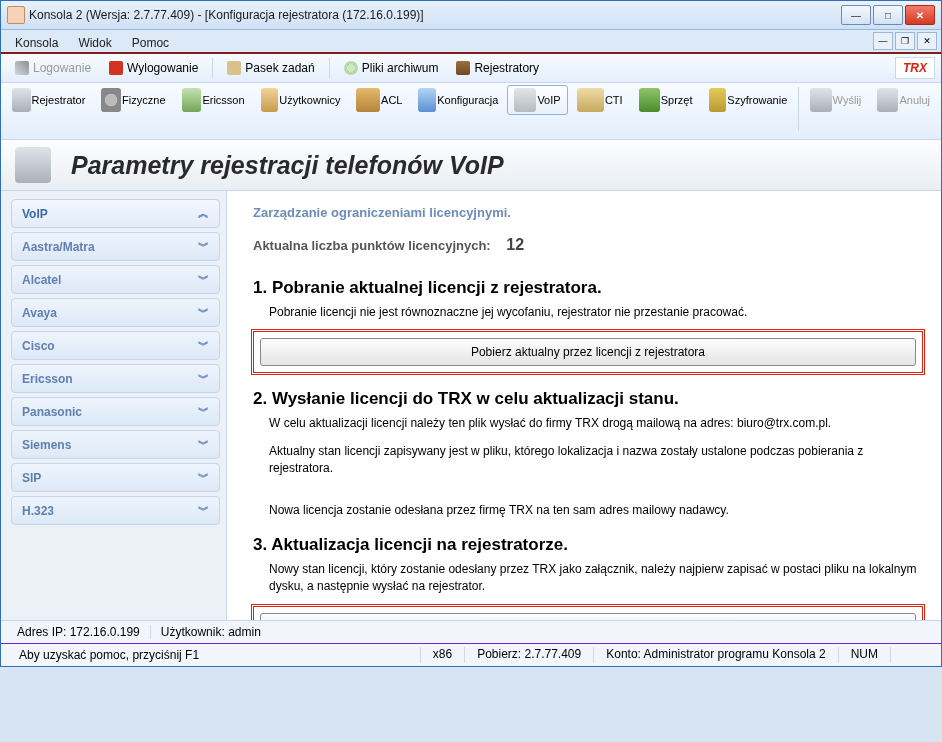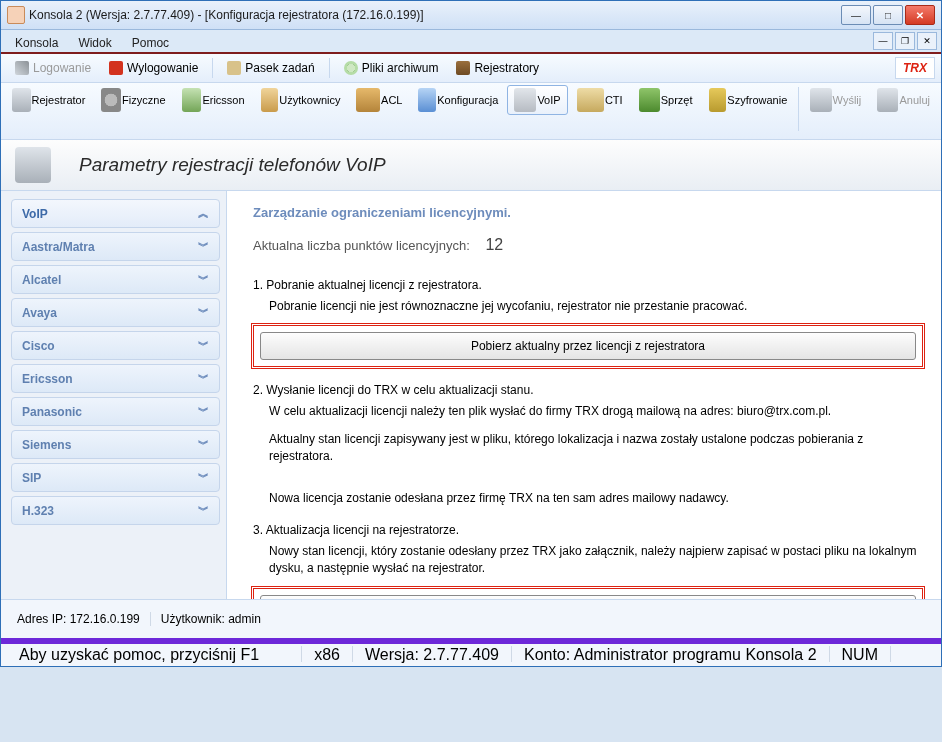--- a/index.html
+++ b/index.html
@@ -44,43 +44,43 @@
   .bi6{background:linear-gradient(#b6d4f5,#5a8fd4)}
   .bi7{background:linear-gradient(#e2e6eb,#b6bbc2)}
   .bi8{background:linear-gradient(#eedca6,#c6a95e)}
   .bi9{background:linear-gradient(#8fc56a,#4c8a2e)}
   .bi10{background:linear-gradient(#e6c95b,#b89a2e)}
   .bi11{background:linear-gradient(#dfe4ea,#a9b0b8);border-radius:50%}
   .bi12{background:linear-gradient(#dfe4ea,#a9b0b8);border-radius:50%}
   
   .pagehdr{height:50px;background:linear-gradient(#fdfdfd,#e9eef4);border-bottom:1px solid #c7d8ee;display:flex;align-items:center;padding:0 14px;gap:16px}
   .pagehdr .hicon{width:36px;height:36px;background:linear-gradient(#dfe4ea,#a9b0b8);border-radius:4px}
-  .pagehdr h1{margin:12px;font-size:19px;font-weight:normal;font-style:italic;color:#2a2a2a}
+  .pagehdr h1{margin:4px;font-size:25px;font-weight:bold;font-style:italic;color:#2a2a2a}
   
   .body{flex:1;display:flex;min-height:0}
   .sidebar{width:226px;background:#ecf1f8;border-right:1px solid #c7d8ee;padding:8px 6px 8px 10px;box-sizing:border-box;overflow:auto}
   .grp{border:1px solid #c5d5eb;border-radius:4px;background:linear-gradient(#eef4fc,#dde9f7);color:#5f80b0;font-weight:bold;padding:6px 10px;margin-bottom:4px;display:flex;align-items:center}
   .grp.open{background:linear-gradient(#f3f7fd,#e3ecf9);color:#3d6aa8}
   .grp .chev{margin-left:auto;font-size:11px;color:#6d8cbc}
   .sub{padding:4px 0 8px 20px}
   .sitem{padding:5px 4px;color:#222}
   .sitem.sel{border:1px solid #d21;outline:1px solid #c00;outline-offset:-1px;padding:4px 3px}
   .content{flex:1;padding:14px 18px 10px 26px;overflow:auto}
   .subtitle{color:#6d8cbc;font-weight:bold;margin-bottom:16px;font-size:13px}
-  .lic{color:#555;font-weight:normal;margin-bottom:24px;font-size:13px}
+  .lic{color:#555;font-weight:bold;margin-bottom:24px;font-size:13px}
   .lic .num{display:inline-block;margin-left:12px;font-size:16px;color:#444}
   .sec{margin-bottom:16px}
-  .sec h3{margin:0 0 6px 0;font-size:12px;font-weight:normal}
+  .sec h3{margin:0 0 6px 0;font-size:17px;font-weight:bold}
   .sec p{margin:4px 0 10px 16px;line-height:1.45}
   .btnwrap{border:1px solid #d21;outline:1px solid #d21;outline-offset:1px;padding:6px;margin:6px 0 14px 0}
   .bigwinbtn{width:100%;height:28px;border:1px solid #888;border-radius:3px;background:linear-gradient(#fdfdfd,#e4e4e4);font-size:12px}
   
-  .infobar{height:22px;border-top:1px solid #c7d8ee;background:#f2f6fc;display:flex;align-items:center;padding:8px 6px;font-size:12px}
+  .infobar{height:22px;border-top:1px solid #c7d8ee;background:#f2f6fc;display:flex;align-items:center;padding:0 6px;font-size:12px}
   .infobar .cell{padding:0 10px;border-right:1px solid #cfd9e6}
-  .statusbar{height:22px;border-top:6px solid #6d28d9;background:#f2f6fc;display:flex;align-items:center;padding:0 6px;font-size:16px}
+  .statusbar{height:22px;border-top:1px solid #6d28d9;background:#f2f6fc;display:flex;align-items:center;padding:0 6px;font-size:12px}
   .statusbar .scell{padding:0 12px}
   .statusbar .right{margin-left:auto;display:flex}
   .sdiv{border-left:1px solid #cfd9e6;height:16px}
 </style>
 </head>
 <body>
 
 <div class="window">
 
   <div class="titlebar">
@@ -271,21 +271,21 @@
       <span>Użytkownik: </span><span>admin</span>
     </div>
   </div>
 
   <div class="statusbar">
     <div class="scell">Aby uzyskać pomoc, przyciśnij F1</div>
     <div class="right">
       <div class="sdiv"></div>
       <div class="scell">x86</div>
       <div class="sdiv"></div>
-      <div class="scell"><span>Wersja: </span><span>2.7.77.409</span></div>
+      <div class="scell"><span>Pobierz: </span><span>2.7.77.409</span></div>
       <div class="sdiv"></div>
       <div class="scell"><span>Konto: </span><span>Administrator programu Konsola 2</span></div>
       <div class="sdiv"></div>
       <div class="scell">NUM</div>
       <div class="sdiv"></div>
       <div class="scell" style="width:20px"></div>
     </div>
   </div>
 </div>
 

